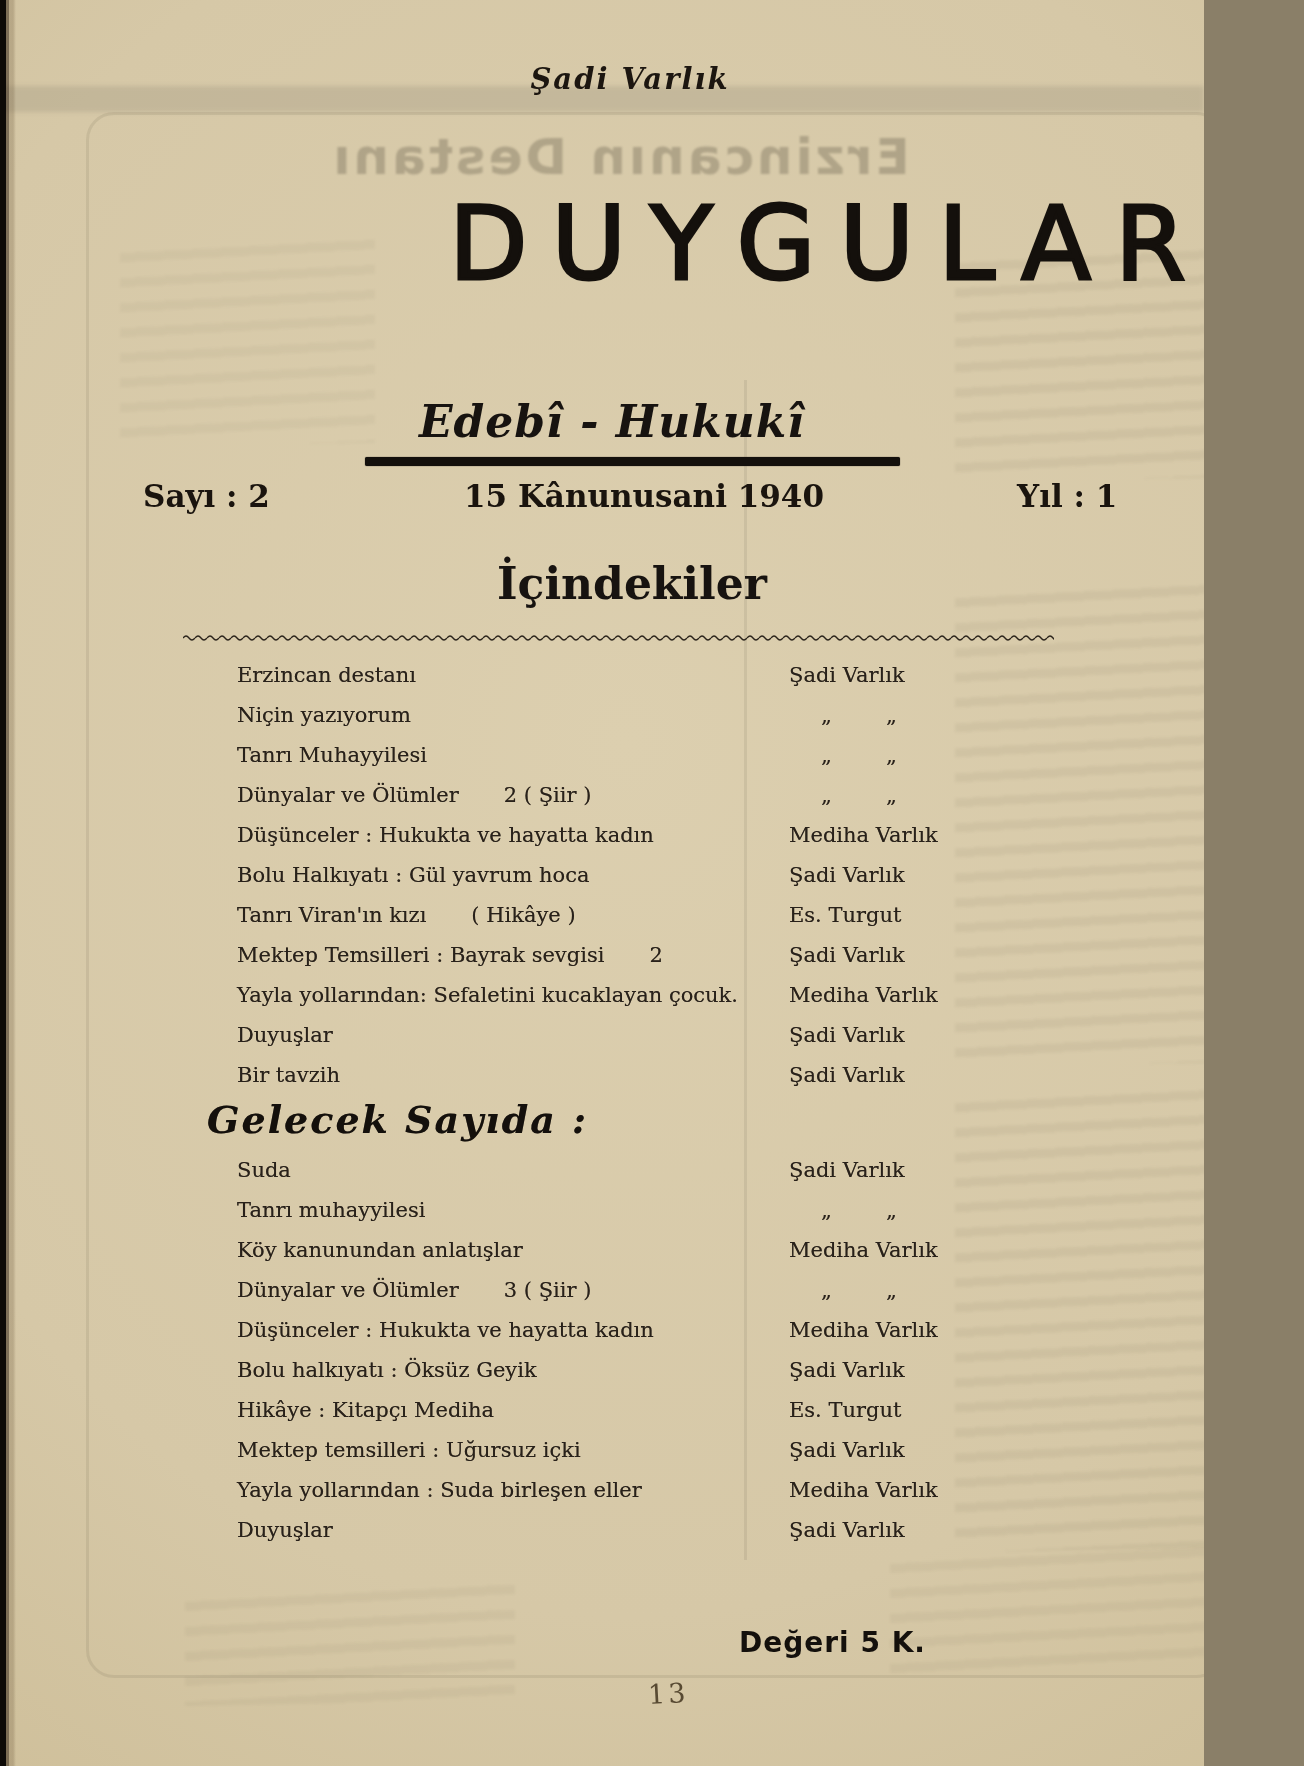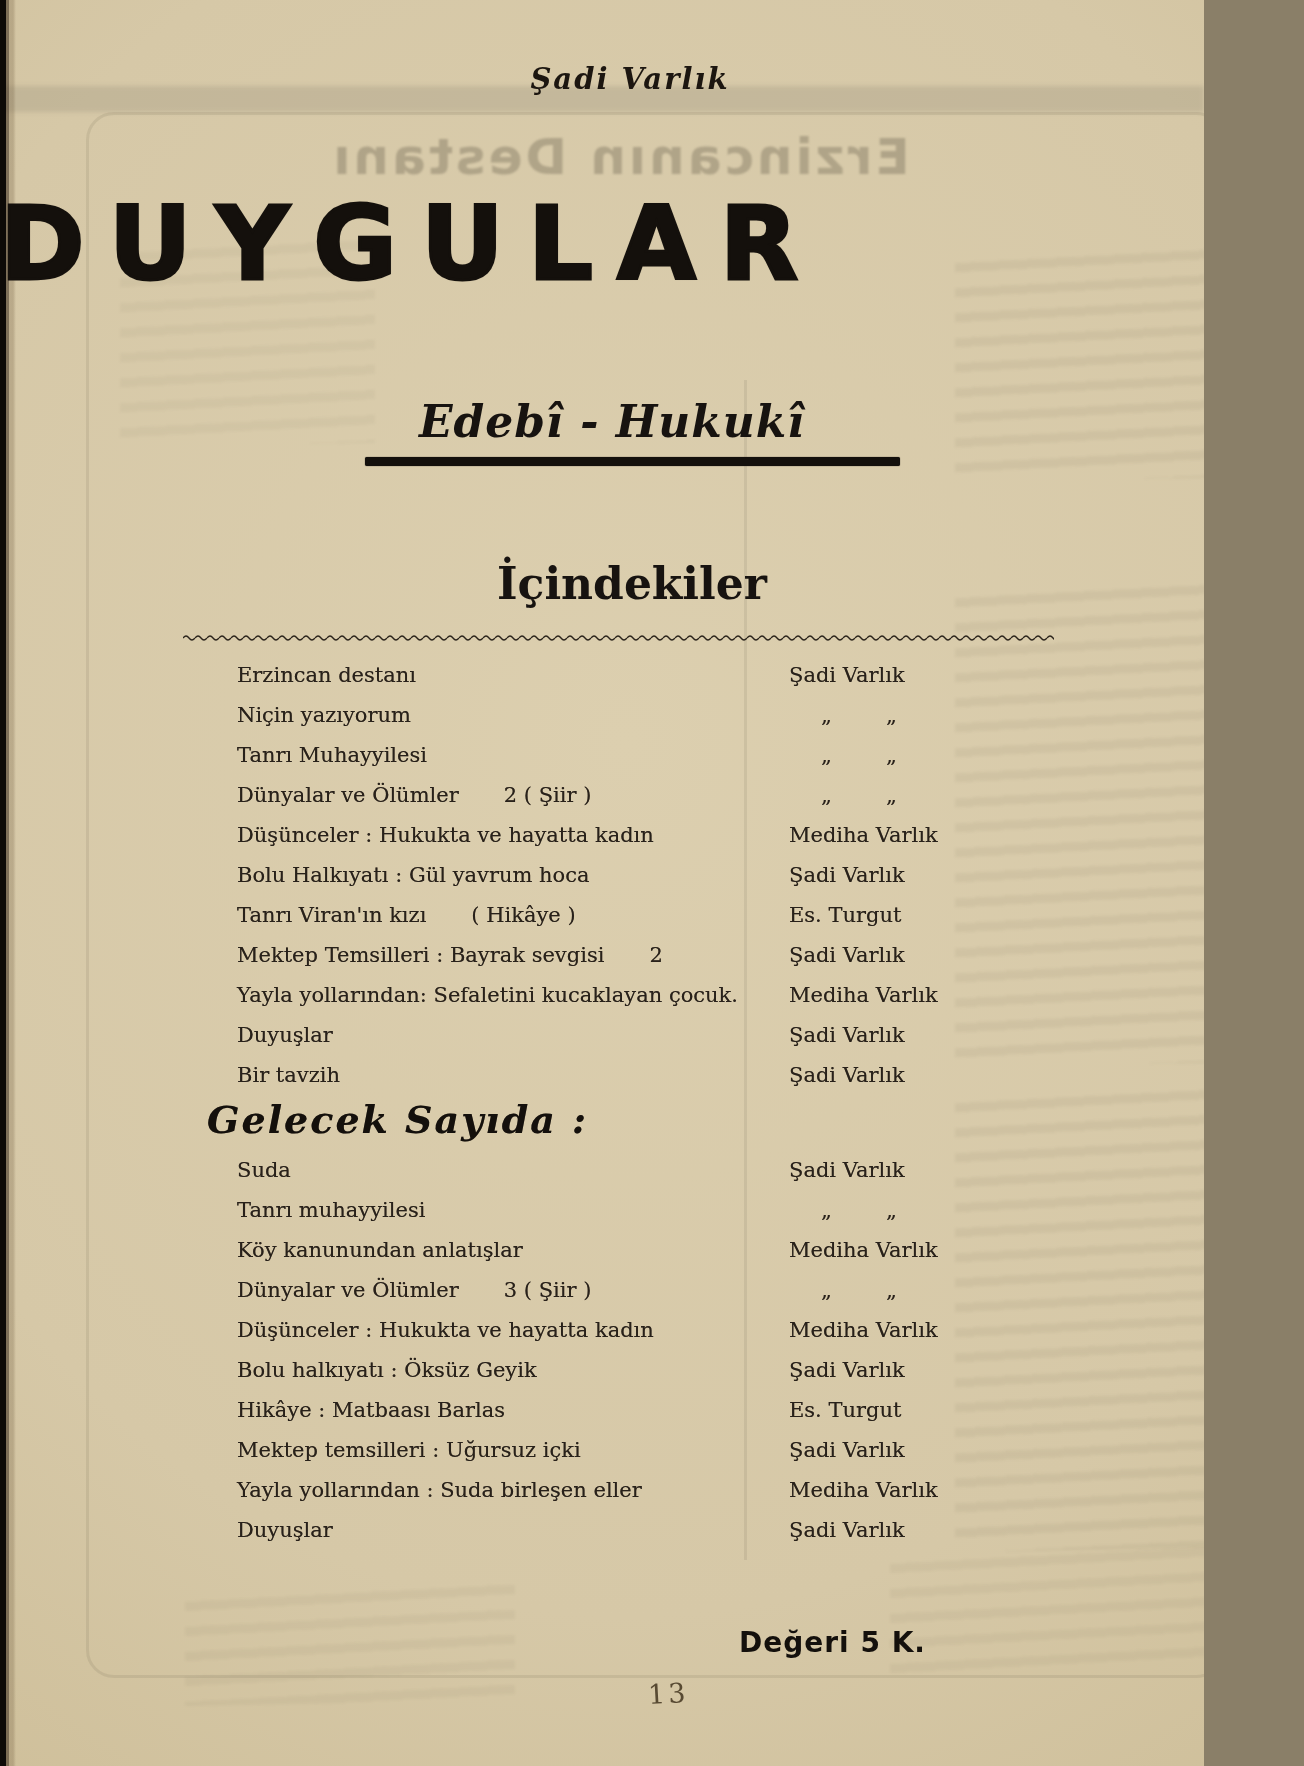--- a/index.html
+++ b/index.html
@@ -17,22 +17,22 @@
   .ghost-box{position:absolute;left:86px;top:112px;width:1132px;height:1560px;border:3px solid rgba(100,95,72,.13);border-radius:28px;}
   .ghost-headline{
     position:absolute;top:128px;left:250px;width:740px;text-align:center;
     font-family:"DejaVu Sans", sans-serif;font-weight:bold;font-size:50px;letter-spacing:3px;
     color:rgba(104,98,78,.36);transform:scaleX(-1);filter:blur(1.1px);user-select:none;}
   .ghost-par{position:absolute;opacity:.55;filter:blur(1.4px);transform:skewY(-1deg);
     background:repeating-linear-gradient(178deg, rgba(0,0,0,0) 0 11px, rgba(104,97,74,.15) 11px 20px, rgba(0,0,0,0) 20px 25px);}
   
   .top-author{position:absolute;top:62px;left:0;width:1260px;text-align:center;
     font-size:29px;font-weight:bold;font-style:italic;letter-spacing:2px;color:#1c1610;}
-  .main-title{position:absolute;top:184px;left:0;width:1210px;text-align:left;
-    font-family:"DejaVu Sans", sans-serif;font-weight:bold;font-size:102px;letter-spacing:24px;
+  .main-title{position:absolute;top:184px;left:0;width:1210px;text-align:right;
+    font-family:"DejaVu Sans", sans-serif;font-weight:normal;font-size:102px;letter-spacing:24px;
     color:#14100c;-webkit-text-stroke:3px #14100c;text-shadow:0 0 2px rgba(20,16,12,.6);}
   .subtitle{position:absolute;top:396px;left:0;width:1224px;text-align:center;
     font-size:44px;font-weight:bold;font-style:italic;letter-spacing:1px;color:#171310;}
   .head-rule{position:absolute;top:457px;left:365px;width:535px;height:9px;background:#14100c;border-radius:2px;
     box-shadow:0 0 1px #14100c;}
   .meta-line{position:absolute;top:478px;left:0;width:1304px;height:40px;font-weight:bold;font-size:31px;color:#1a140e;}
   .meta-issue{position:absolute;left:143px;top:0;}
   .meta-date{position:absolute;left:0;top:0;width:1288px;text-align:center;}
   .meta-year{position:absolute;left:1017px;top:0;}
   .toc-heading{position:absolute;top:558px;left:0;width:1240px;text-align:center;
@@ -72,20 +72,25 @@
   <div class="ghost-par" style="left:185px;top:1588px;width:330px;height:115px;opacity:.45;"></div>
   <div class="ghost-par" style="left:890px;top:1550px;width:330px;height:120px;opacity:.45;"></div>
   <div class="fold-line"></div>
   <div class="left-edge"></div>
 
   <div class="top-author">Şadi Varlık</div>
   <div class="main-title">DUYGULAR</div>
   <div class="subtitle">Edebî - Hukukî</div>
   <div class="head-rule"></div>
 
+  <div class="meta-line">
+    <span class="meta-issue">Sayı : 2</span>
+    <span class="meta-date">15 Kânunusani 1940</span>
+    <span class="meta-year">Yıl : 1</span>
+  </div>
 
   <div class="toc-heading">İçindekiler</div>
 
   <svg class="wavy" width="871" height="10" aria-hidden="true">
     <defs>
       <pattern id="wv" width="12" height="10" patternUnits="userSpaceOnUse">
         <path d="M0 5 Q3 1 6 5 T12 5" fill="none" stroke="#2b241b" stroke-width="1.3"></path>
       </pattern>
     </defs>
     <rect width="871" height="10" fill="url(#wv)"></rect>
@@ -106,21 +111,21 @@
         <div class="toc-row"><span class="toc-title">Bir tavzih</span><span class="toc-author">Şadi Varlık</span></div>
       </div>
     <div class="next-heading">Gelecek Sayıda :</div>
     <div class="sec2">
         <div class="toc-row"><span class="toc-title">Suda</span><span class="toc-author">Şadi Varlık</span></div>
         <div class="toc-row"><span class="toc-title">Tanrı muhayyilesi</span><span class="toc-author ditto">„      „</span></div>
         <div class="toc-row"><span class="toc-title">Köy kanunundan anlatışlar</span><span class="toc-author">Mediha Varlık</span></div>
         <div class="toc-row"><span class="toc-title">Dünyalar ve Ölümler</span><span class="toc-note">3 ( Şiir )</span><span class="toc-author ditto">„      „</span></div>
         <div class="toc-row"><span class="toc-title">Düşünceler : Hukukta ve hayatta kadın</span><span class="toc-author">Mediha Varlık</span></div>
         <div class="toc-row"><span class="toc-title">Bolu halkıyatı : Öksüz Geyik</span><span class="toc-author">Şadi Varlık</span></div>
-        <div class="toc-row"><span class="toc-title">Hikâye : Matbaası Barlas</span><span class="toc-author">Es. Turgut</span></div>
+        <div class="toc-row"><span class="toc-title">Hikâye : Kitapçı Mediha</span><span class="toc-author">Es. Turgut</span></div>
         <div class="toc-row"><span class="toc-title">Mektep temsilleri : Uğursuz içki</span><span class="toc-author">Şadi Varlık</span></div>
         <div class="toc-row"><span class="toc-title">Yayla yollarından : Suda birleşen eller</span><span class="toc-author">Mediha Varlık</span></div>
         <div class="toc-row"><span class="toc-title">Duyuşlar</span><span class="toc-author">Şadi Varlık</span></div>
       </div>
   </div>
 
   <div class="price">Değeri 5 K.</div>
   <div class="page-number">13</div>
 
 </div>

